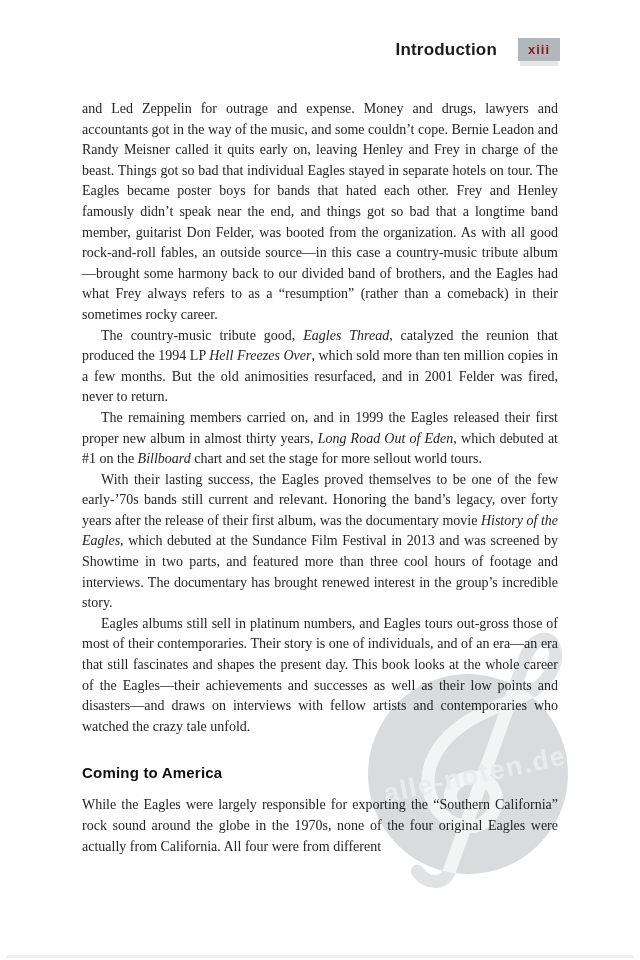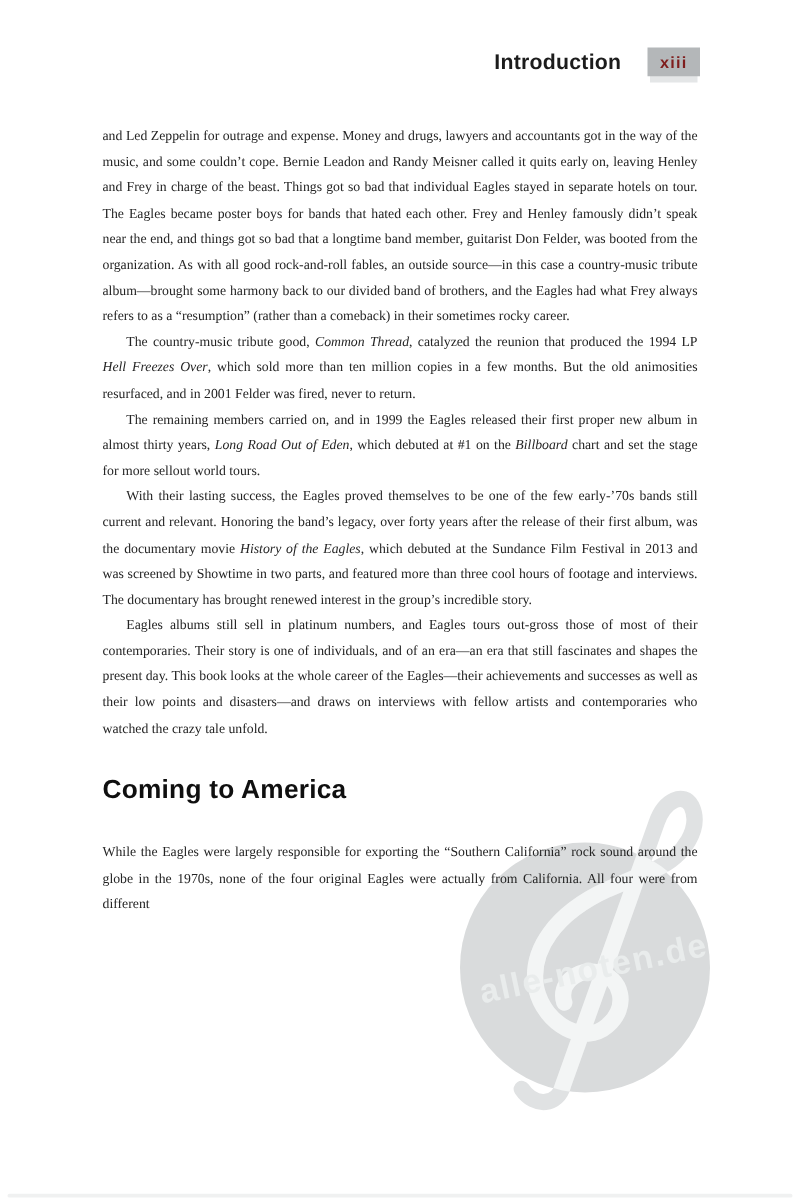--- a/index.html
+++ b/index.html
@@ -49,35 +49,35 @@
   
   .content {
     position: absolute;
     left: 82px;
     right: 82px;
     top: 99px;
     z-index: 2;
   }
   .para {
     margin: 0;
-    font-size: 11px;
+    font-size: 14px;
     line-height: 20.6px;
     text-align: justify;
     color: #242424;
   }
   .para.indent { text-indent: 19px; }
   .para i { font-style: italic; }
 
   h2.section {
     font-family: "Liberation Sans", sans-serif;
-    font-size: 21px;
+    font-size: 15px;
     font-weight: bold;
     color: #0f0f0f;
     letter-spacing: 0.2px;
-    margin: 27px 0 28px 0;
+    margin: 27px 0 14px 0;
   }
 
   
   .watermark-svg {
     position: absolute;
     left: 318px;
     top: 582px;
     z-index: 0;
   }
   .wm-text {
@@ -125,21 +125,21 @@
   <div class="wm-text">alle-noten.de</div>
 
   <div class="header">
     <span class="running">Introduction</span>
     <span class="pagebox">xiii</span>
   </div>
 
   <div class="content">
     <div>
         <p class="para"><span>and Led Zeppelin for outrage and expense. Money and drugs, lawyers and accountants got in the way of the music, and some couldn’t cope. Bernie Leadon and Randy Meisner called it quits early on, leaving Henley and Frey in charge of the beast. Things got so bad that individual Eagles stayed in separate hotels on tour. The Eagles became poster boys for bands that hated each other. Frey and Henley famously didn’t speak near the end, and things got so bad that a longtime band member, guitarist Don Felder, was booted from the organization. As with all good rock-and-roll fables, an outside source—in this case a country-music tribute album—brought some harmony back to our divided band of brothers, and the Eagles had what Frey always refers to as a “resumption” (rather than a comeback) in their sometimes rocky career.</span></p>
-        <p class="para indent"><span>The country-music tribute good, </span><i>Common Thread</i><span>, catalyzed the reunion that produced the 1994 LP </span><i>Hell Freezes Over</i><span>, which sold more than ten million copies in a few months. But the old animosities resurfaced, and in 2001 Felder was fired, never to return.</span></p>
+        <p class="para indent"><span>The country-music tribute good, </span><i>Eagles Thread</i><span>, catalyzed the reunion that produced the 1994 LP </span><i>Hell Freezes Over</i><span>, which sold more than ten million copies in a few months. But the old animosities resurfaced, and in 2001 Felder was fired, never to return.</span></p>
         <p class="para indent"><span>The remaining members carried on, and in 1999 the Eagles released their first proper new album in almost thirty years, </span><i>Long Road Out of Eden</i><span>, which debuted at #1 on the </span><i>Billboard</i><span> chart and set the stage for more sellout world tours.</span></p>
         <p class="para indent"><span>With their lasting success, the Eagles proved themselves to be one of the few early-’70s bands still current and relevant. Honoring the band’s legacy, over forty years after the release of their first album, was the documentary movie </span><i>History of the Eagles</i><span>, which debuted at the Sundance Film Festival in 2013 and was screened by Showtime in two parts, and featured more than three cool hours of footage and interviews. The documentary has brought renewed interest in the group’s incredible story.</span></p>
         <p class="para indent"><span>Eagles albums still sell in platinum numbers, and Eagles tours out-gross those of most of their contemporaries. Their story is one of individuals, and of an era—an era that still fascinates and shapes the present day. This book looks at the whole career of the Eagles—their achievements and successes as well as their low points and disasters—and draws on interviews with fellow artists and contemporaries who watched the crazy tale unfold.</span></p>
       </div>
     <h2 class="section">Coming to America</h2>
     <div>
         <p class="para"><span>While the Eagles were largely responsible for exporting the “Southern California” rock sound around the globe in the 1970s, none of the four original Eagles were actually from California. All four were from different</span></p>
       </div>
   </div>
 

